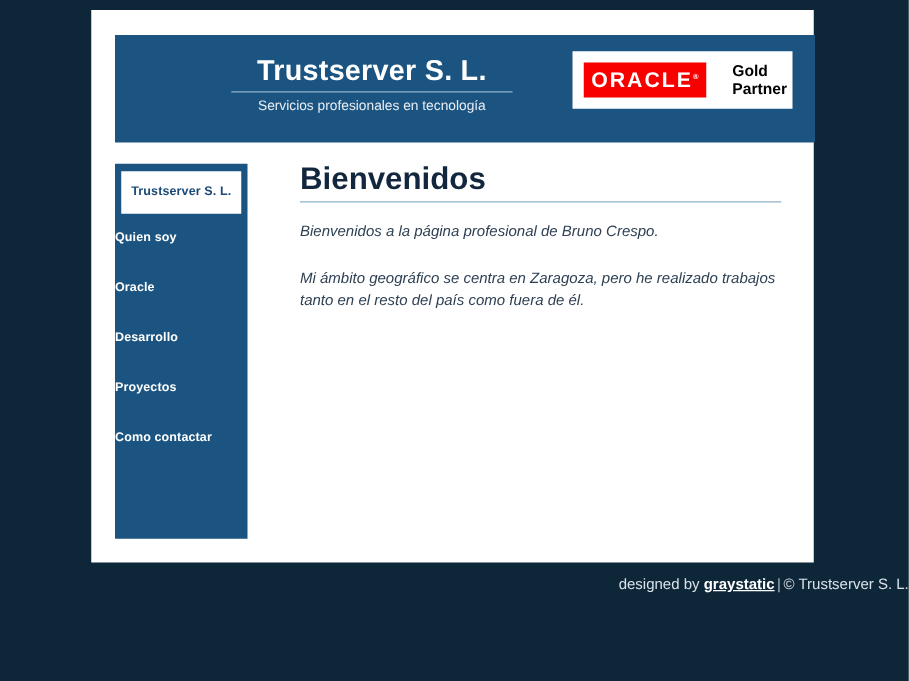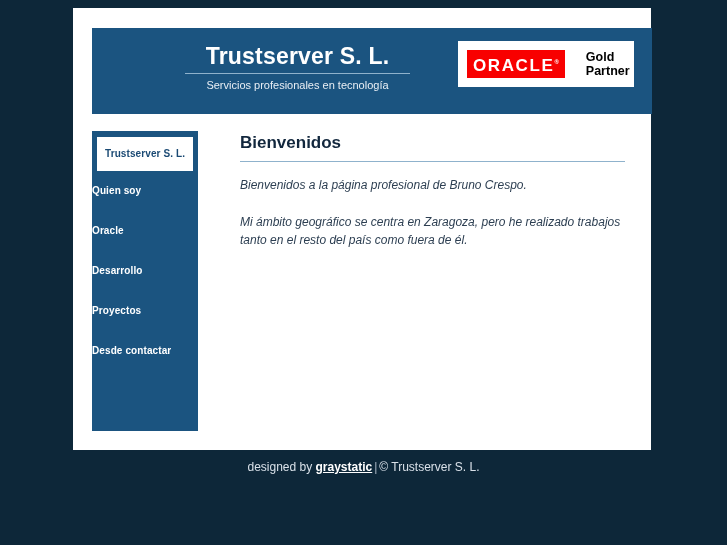--- a/index.html
+++ b/index.html
@@ -143,21 +143,21 @@
   
   .content {
     position: absolute;
     left: 240px;
     top: 131px;
     width: 385px;
   }
 
   .content-title {
     color: #12273d;
-    font-size: 17px;
+    font-size: 25px;
     font-weight: bold;
     line-height: 24px;
     padding-bottom: 6px;
   }
 
   .content-rule {
     height: 1px;
     background: #8fb2cc;
     margin-bottom: 14px;
   }
@@ -173,21 +173,21 @@
   .content p:last-child {
     margin-bottom: 0;
   }
 
   
   .footer {
     position: absolute;
     left: 0;
     top: 459px;
     width: 727px;
-    text-align: center;
+    text-align: right;
     color: #d8e0e8;
     font-size: 12px;
     line-height: 16px;
   }
 
   .footer a {
     color: #ffffff;
     font-weight: bold;
     text-decoration: underline;
   }
@@ -232,21 +232,21 @@
     <div class="nav-item">
       <span>Oracle</span>
     </div>
     <div class="nav-item">
       <span>Desarrollo</span>
     </div>
     <div class="nav-item">
       <span>Proyectos</span>
     </div>
     <div class="nav-item">
-      <span>Desde contactar</span>
+      <span>Como contactar</span>
     </div>
   </div>
 
   <div class="content">
     <div class="content-title">Bienvenidos</div>
     <div class="content-rule"></div>
     <p>Bienvenidos a la página profesional de Bruno Crespo.</p>
     <p>Mi ámbito geográfico se centra en Zaragoza, pero he realizado trabajos tanto en el resto del país como fuera de él.</p>
   </div>
 

